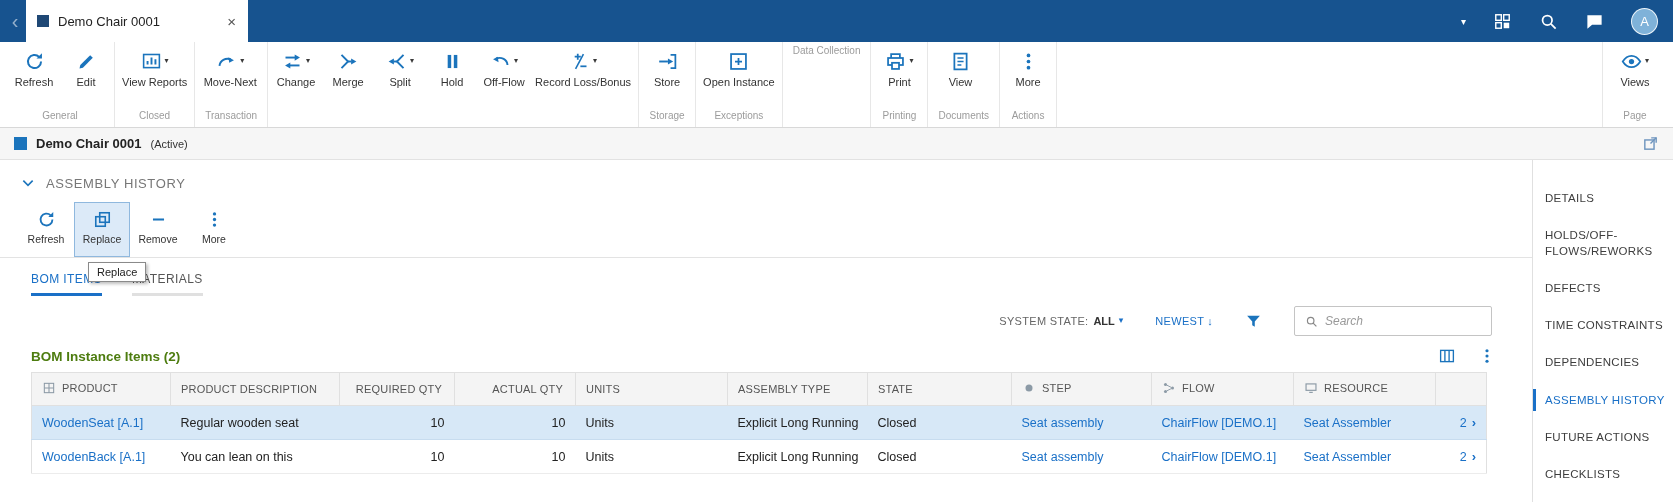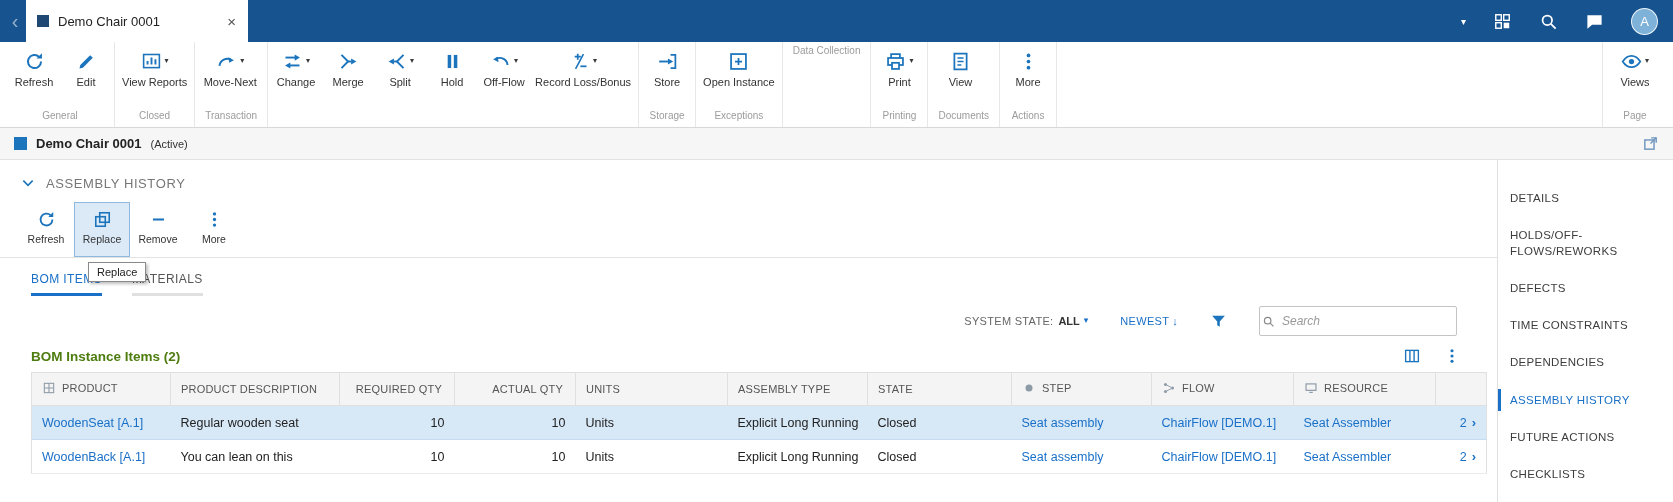--- a/index.html
+++ b/index.html
@@ -73,21 +73,21 @@
 
   .controlsrow { display:flex; align-items:center; justify-content:flex-end; gap:32px; padding:8px 40px 0 0; height:42px; }
   .sysstate { display:flex; align-items:flex-start; cursor:pointer; }
   .ss-label { font-size:11px; color:#666; letter-spacing:.3px; }
   .ss-value { font-size:11px; color:#333; font-weight:bold; margin-left:5px; }
   .caret-b { color:#1A70C7; font-size:9px; margin-left:4px; }
   .caret-b::before { content:"▾"; }
   .sort { display:flex; align-items:center; gap:3px; color:#1A70C7; font-size:11px; letter-spacing:.3px; cursor:pointer; }
   .funnel { color:#1B74BC; cursor:pointer; } .funnel svg { width:17px; height:17px; }
   .searchbox { width:198px; height:30px; border:1px solid #C4C4C4; border-radius:2px; background:#fff;
-               display:flex; align-items:center; gap:7px; padding:0 2px; }
+               display:flex; align-items:center; gap:7px; padding:0 10px; }
   .searchbox svg { width:13px; height:13px; color:#888; flex:0 0 auto; }
   .searchbox input { border:none; outline:none; flex:1; min-width:0; font-size:12px; color:#333;
                      font-family:inherit; font-style:italic; background:transparent; }
   .searchbox input::placeholder { color:#999; font-style:italic; }
 
   .titlerow { display:flex; align-items:center; padding:9px 36px 7px 31px; }
   .table-title { font-size:13.5px; font-weight:bold; color:#4d7c0f; }
   .titlerow-icons { margin-left:auto; display:flex; gap:22px; color:#1B74BC; }
   .titlerow-icons svg { width:18px; height:18px; cursor:pointer; }
 
@@ -100,21 +100,21 @@
   .num { text-align:right; }
   th.num { padding-right:12px; }
   .lnk { color:#1A70C7; cursor:pointer; }
   .th-ic { display:inline-block; vertical-align:-3px; margin-right:6px; color:#8C9AA6; }
   .th-ic svg { width:14px; height:14px; display:inline-block; }
   .chev-cell { text-align:right; color:#1A70C7; }
   .row-chev { font-weight:bold; font-size:13px; color:#1A70C7; margin-left:5px; cursor:pointer; }
   .row-chev::after { content:"›"; }
 
   
-  .sidebar { width:176px; border-left:1px solid #E0E0E0; padding:30px 8px 0 12px; }
+  .sidebar { width:141px; border-left:1px solid #E0E0E0; padding:30px 8px 0 12px; }
   .side-item { font-size:11.5px; color:#3d3d3d; letter-spacing:.3px; line-height:1.4;
                margin-bottom:21px; cursor:pointer; }
   .side-item.active { color:#1A70C7; position:relative; }
   .side-item.active::before { content:""; position:absolute; left:-12px; top:-3px; bottom:-3px; width:3px; background:#1A70C7; }
 </style>
 </head>
 <body>
 
 <div class="topbar">
   <span class="nav-back"></span>

